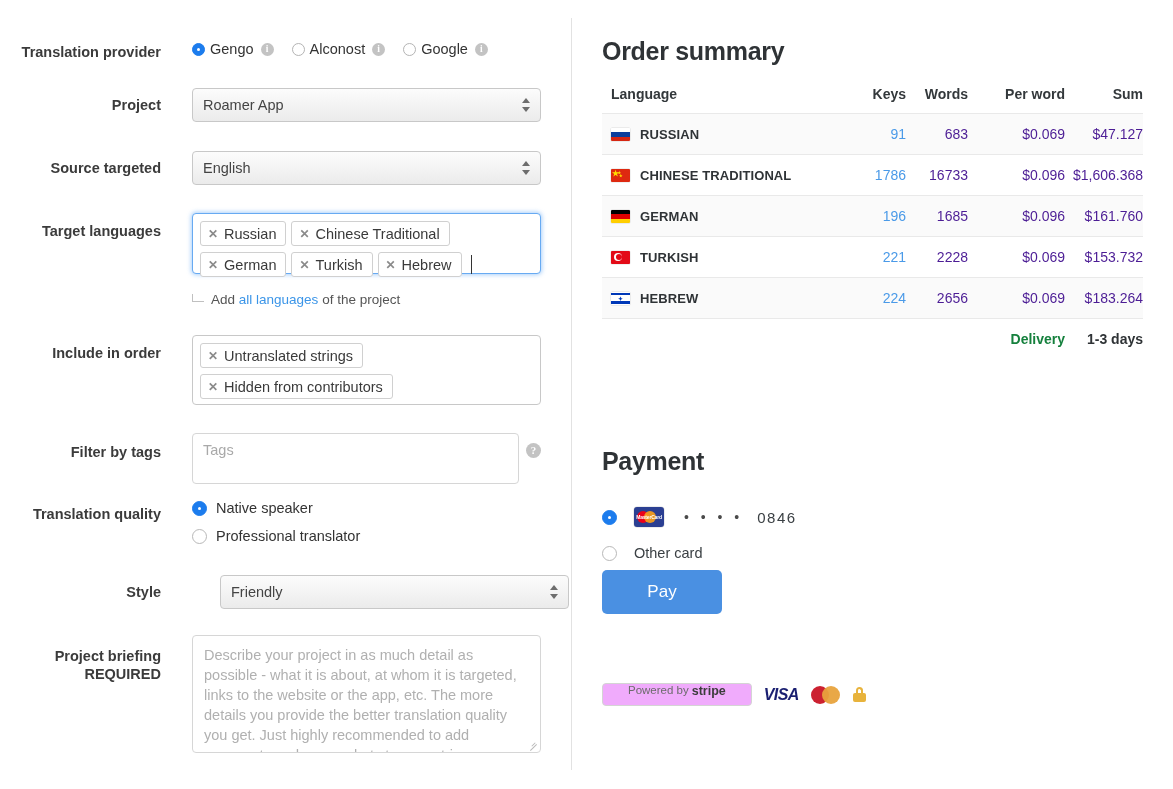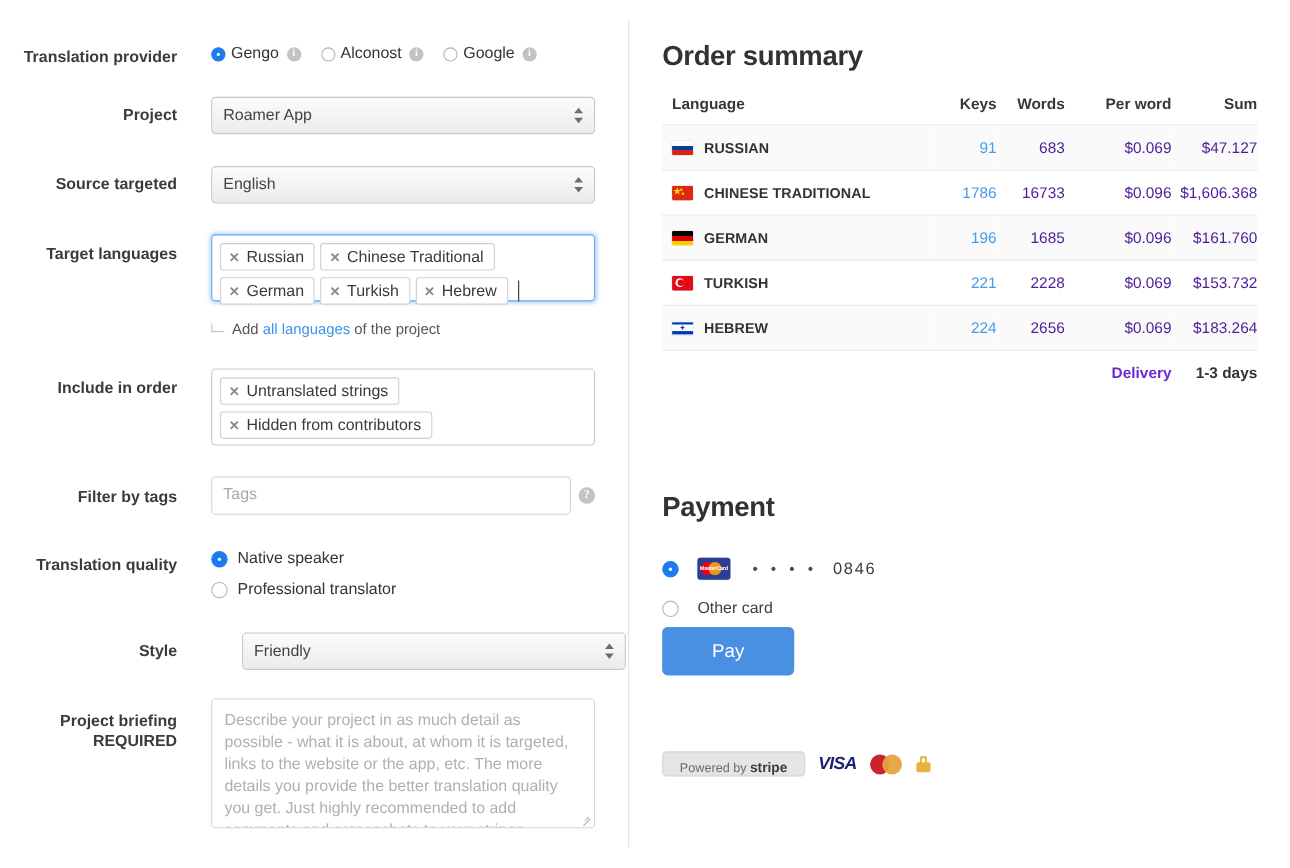--- a/index.html
+++ b/index.html
@@ -86,21 +86,21 @@
   .addline { position: absolute; left: 192px; font-size: 13.5px; color: #555; }
   .addline .elbow {
     display: inline-block; width: 12px; height: 8px;
     border-left: 1px solid #c0c0c0; border-bottom: 1px solid #c0c0c0;
     vertical-align: middle; margin-right: 7px; margin-top: -4px;
   }
   .addline a { color: #3b95e8; text-decoration: none; }
 
   
   .tinput {
-    width: 327px; height: 35px; border: 1px solid #d6d6d6; border-radius: 4px;
+    width: 327px; height: 51px; border: 1px solid #d6d6d6; border-radius: 4px;
     background: #fff; font-size: 14.5px; color: #333; padding: 0 10px; line-height: 33px;
   }
   .tinput .ph { color: #a9a9a9; }
   .helpicon {
     width: 15px; height: 15px; border-radius: 50%; background: #c3c3c3; color: #fff;
     font-size: 11px; font-weight: bold; line-height: 15px; text-align: center;
     display: inline-block; position: absolute; left: 526px; top: 443px;
     font-family: "Liberation Serif", serif;
   }
 
@@ -134,21 +134,21 @@
     font-size: 14px; color: #4c1d95; padding: 12px 0; text-align: right;
     border-top: 1px solid #e9e9e9;
   }
   table.summary tr.odd td { background: #fafafa; }
   table.summary td.lang {
     text-align: left; padding-left: 9px; font-weight: bold; font-size: 13px;
     color: #2f3336; letter-spacing: .1px;
   }
   table.summary td.keys { color: #4a9ae8; }
   table.summary tr.meta td { border-top: 1px solid #e9e9e9; background: #fff; }
-  table.summary td.metalabel { font-weight: bold; color: #6d28d9; }
+  table.summary td.metalabel { font-weight: bold; color: #15803d; }
   table.summary td.metaval { font-weight: bold; color: #2f3336; }
   .flag {
     display: inline-block; width: 19px; height: 13px; vertical-align: -2px;
     margin-right: 10px; border-radius: 1px; overflow: hidden; position: relative;
     box-shadow: 0 0 0 .5px rgba(0,0,0,.12);
   }
   .f-ru { background: linear-gradient(#fff 0 33.3%, #0b3e9c 33.3% 66.6%, #d62612 66.6%); }
   .f-cn { background: #de2910; }
   .f-cn .star { position: absolute; color: #ffde00; font-size: 7px; line-height: 7px; }
   .f-cn .s1 { left: 1px; top: 1.5px; font-size: 8px; }
@@ -201,23 +201,23 @@
     content: ""; position: absolute; left: 5px; top: 5px; width: 3px; height: 3px;
     border-radius: 50%; background: #fff;
   }
   .paybtn {
     width: 120px; height: 44px; border-radius: 5px; background: #4a90e2;
     color: #fff; font-size: 17px; border: none; cursor: pointer;
     display: flex; align-items: center; justify-content: center;
   }
   .badges { display: flex; align-items: center; gap: 12px; }
   .stripe-badge {
-    border: 1px solid #d4d4d4; border-radius: 4px; height: 23px; padding: 0 15px;
-    display: inline-flex; align-items: flex-end; font-size: 11.5px; color: #6b6b6b;
-    background: #e5e5e5;
+    border: 1px solid #d4d4d4; border-radius: 4px; height: 23px; padding: 0 25px;
+    display: inline-flex; align-items: flex-start; font-size: 11.5px; color: #6b6b6b;
+    background: #f0abfc;
   }
   .stripe-badge b { color: #3b3b3b; margin-left: 3px; font-size: 12.5px; }
   .visa {
     font-size: 16px; font-weight: bold; font-style: italic;
     color: #1a1f71; letter-spacing: -.6px; font-family: "Liberation Sans", sans-serif;
   }
   .mc-round { position: relative; width: 30px; height: 18px; }
   .mc-round i { position: absolute; top: 0; width: 18px; height: 18px; border-radius: 50%; }
   .mc-round i.a { left: 0; background: #cc2131; }
   .mc-round i.b { left: 11px; background: #e8a33d; opacity: .95; }

